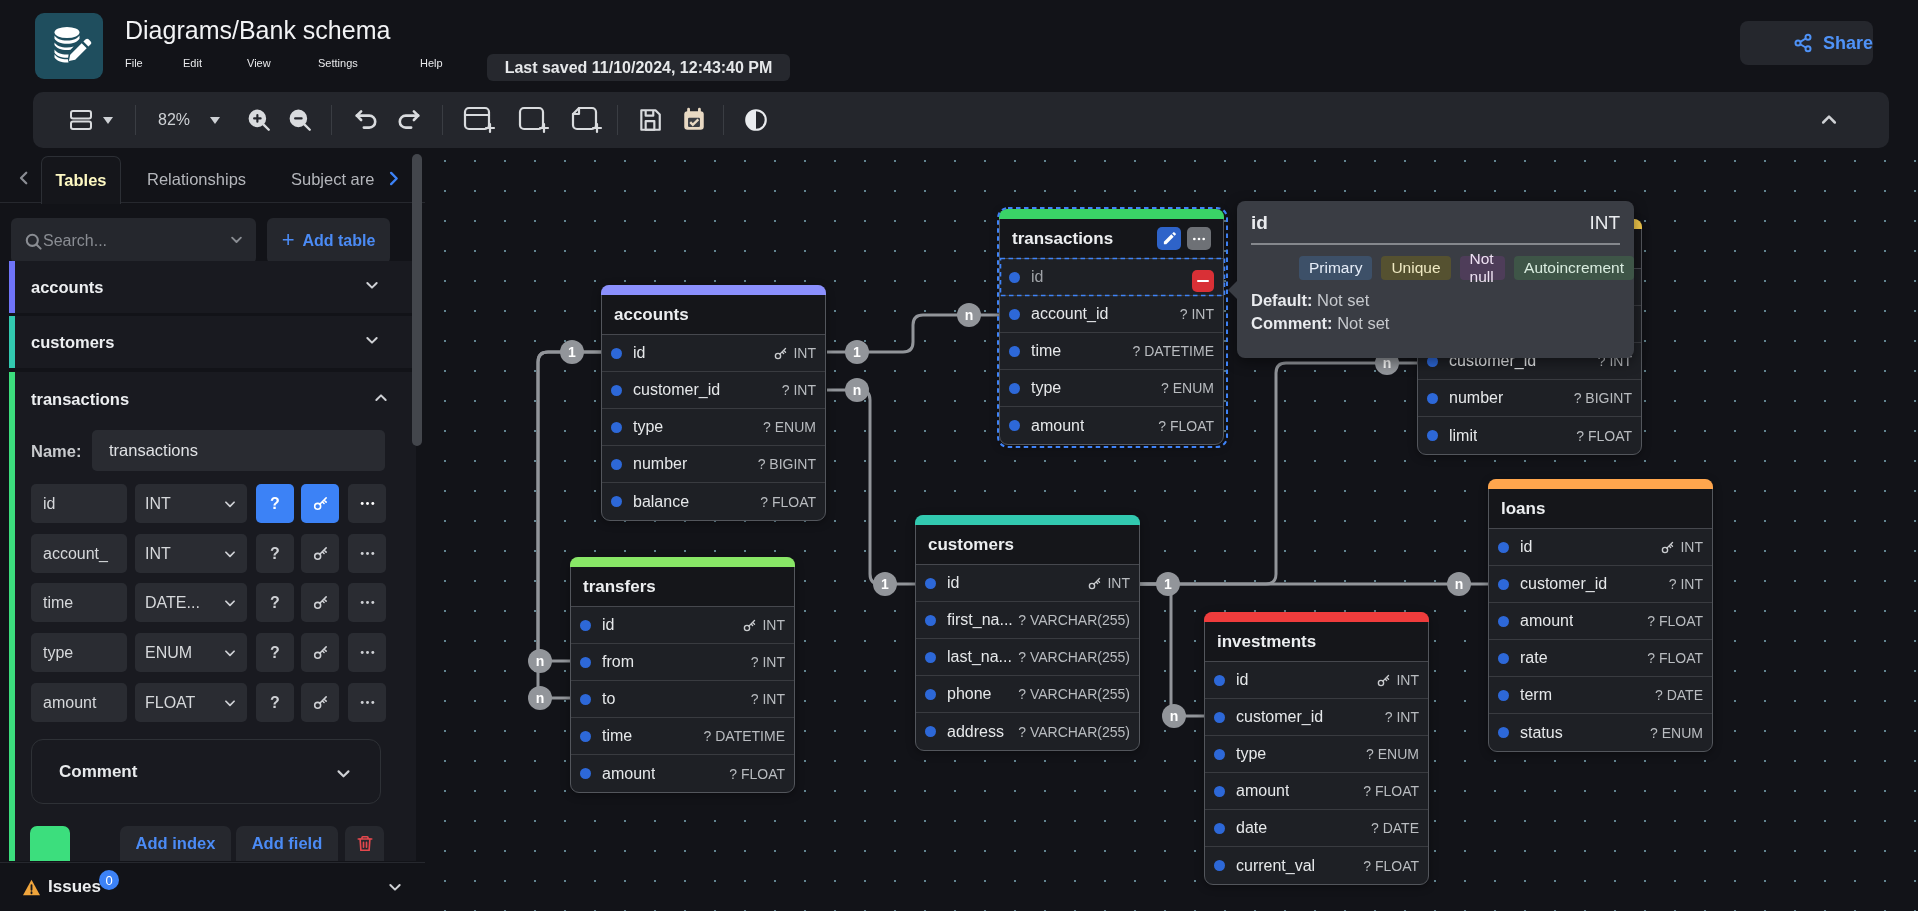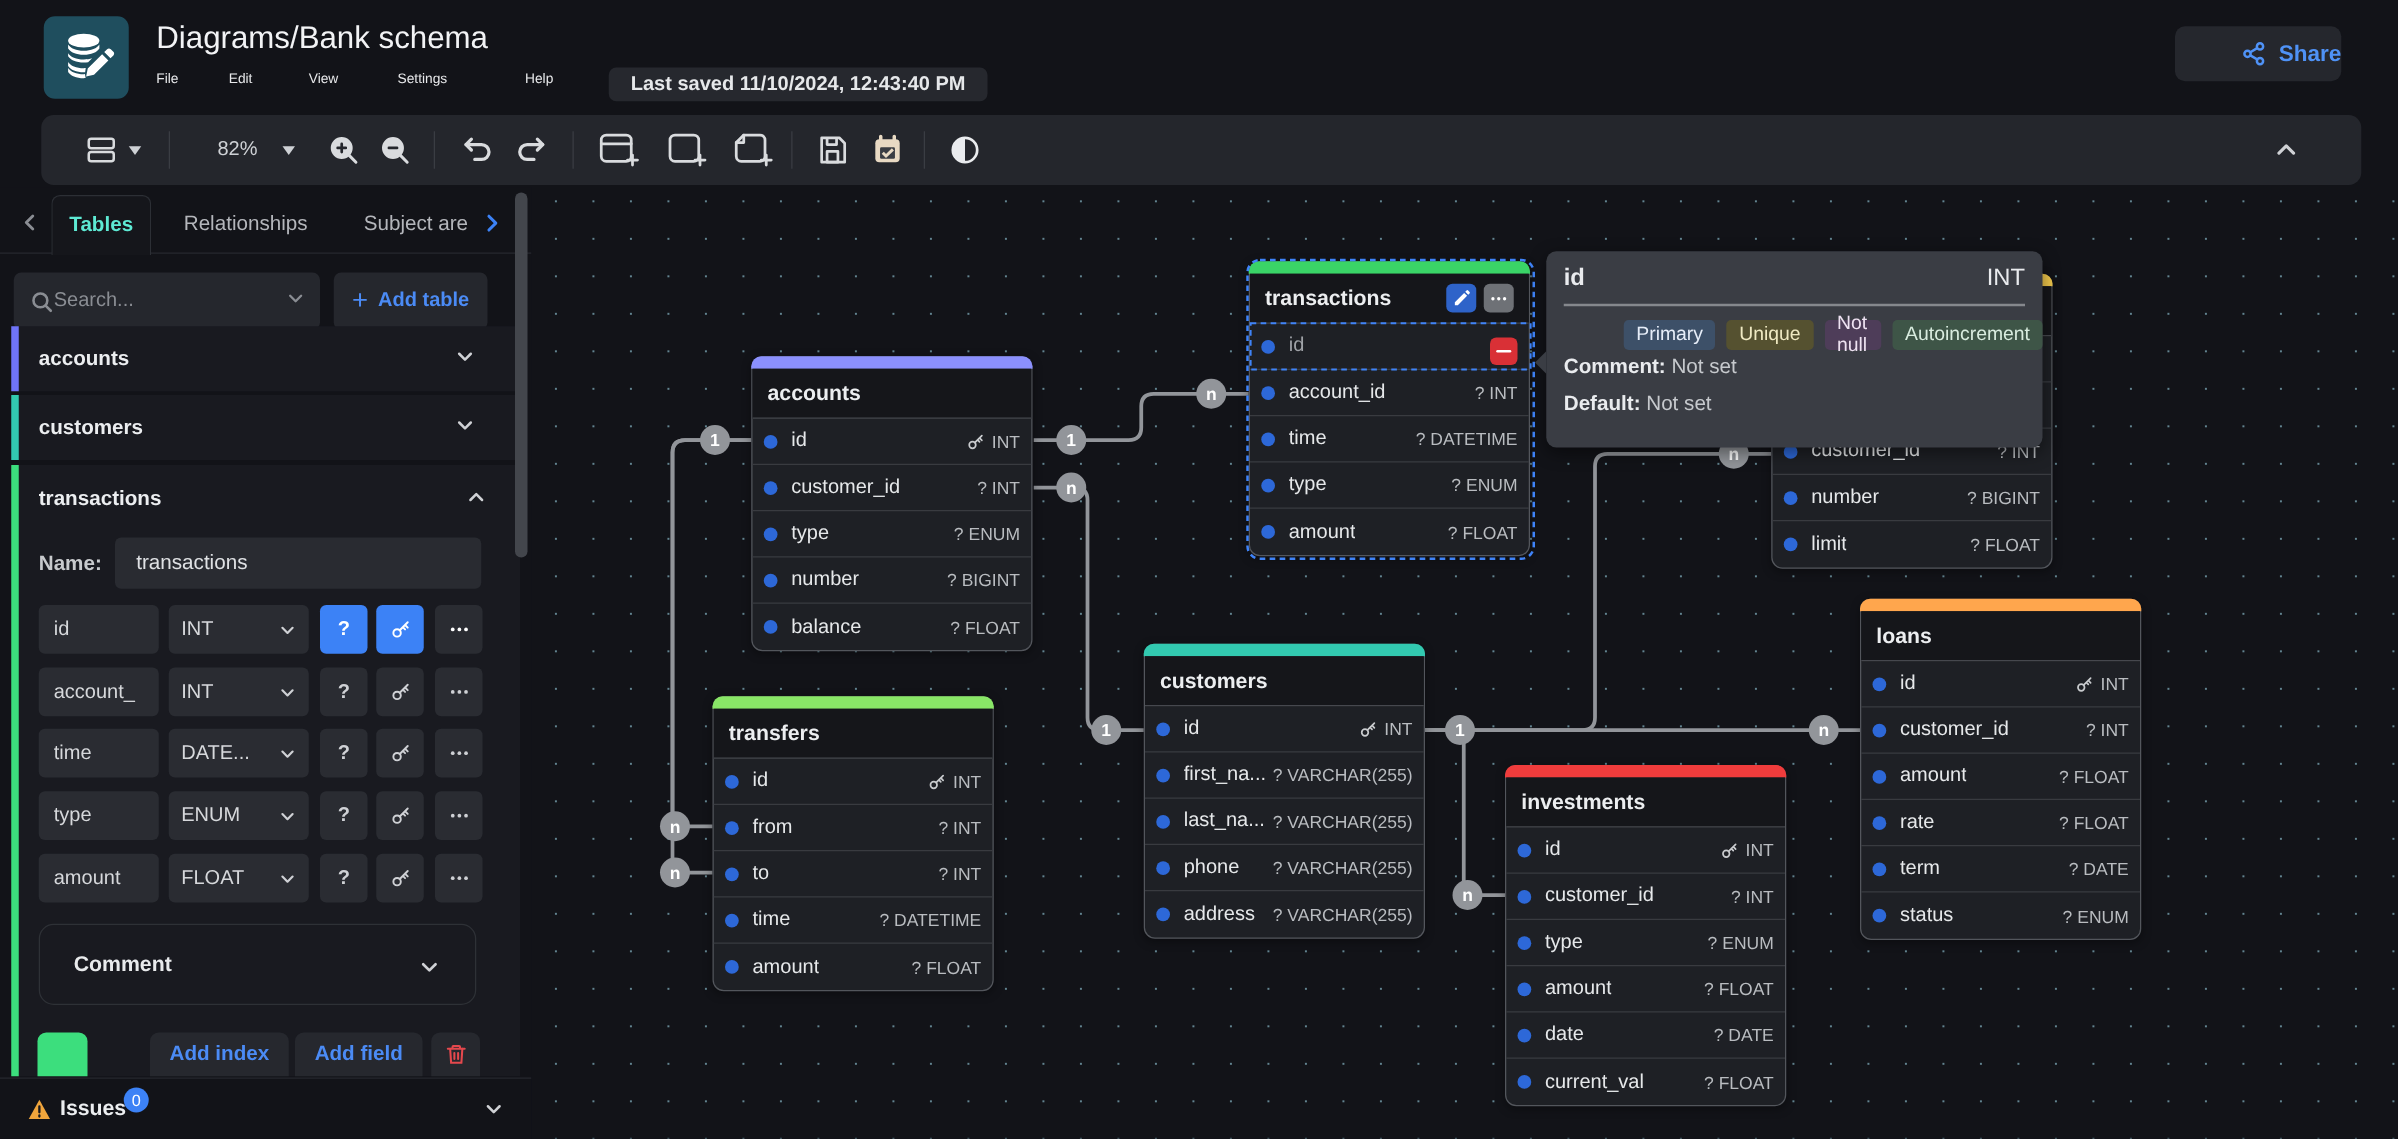--- a/index.html
+++ b/index.html
@@ -14,21 +14,21 @@
 .toolbar { position:absolute; left:33px; top:92px; width:1856px; height:56px; background:#24262c; border-radius:10px; display:flex; align-items:center; }
 .tdiv { width:1px; height:30px; background:#3a3d43; }
 .ticon { display:flex; align-items:center; justify-content:center; }
 .zoomtxt { font-size:16px; color:#ced1d5; }
 .caret { width:0; height:0; border-left:5.5px solid transparent; border-right:5.5px solid transparent; border-top:7px solid #ced1d5; display:inline-block; }
 .tb-chevup { position:absolute; right:50px; }
 
 
 .sidebar { position:absolute; left:0; top:150px; width:425px; height:761px; background:#121318; }
 .tabbar { position:absolute; left:0; top:5px; width:425px; height:48px; border-bottom:1px solid #26282e; }
-.tab-act { position:absolute; left:41px; top:1px; width:80px; height:48px; border:1px solid #2c2f35; border-bottom:none; border-radius:7px 7px 0 0; background:#15161b; color:#5eead4; font-weight:bold; font-size:16.5px; display:flex; align-items:center; justify-content:center; }
+.tab-act { position:absolute; left:41px; top:1px; width:80px; height:48px; border:1px solid #2c2f35; border-bottom:none; border-radius:7px 7px 0 0; background:#15161b; color:#fef9c3; font-weight:bold; font-size:16.5px; display:flex; align-items:center; justify-content:center; }
 .tab { position:absolute; top:0; height:48px; display:flex; align-items:center; color:#b4b6bb; font-size:16.5px;text-align:right; }
 .srchbox { position:absolute; left:11px; top:68px; width:245px; height:46px; background:#25272d; border-radius:6px; display:flex; align-items:center; color:#8a8d93; font-size:16px; }
 .addtbl { position:absolute; left:267px; top:68px; width:123px; height:46px; background:#25272d; border-radius:6px; display:flex; align-items:center; justify-content:center; gap:8px; color:#4b8bf5; font-size:16px; font-weight:bold; }
 .acc { position:absolute; left:9px; width:407px; height:52px; background:#191a20; display:flex; align-items:center; }
 .accbar { position:absolute; left:0; top:0; width:6px; height:100%; }
 .acc .nm { margin-left:22px; font-size:16.5px; font-weight:bold; color:#eceef0; }
 .acc .ch { position:absolute; right:36px; }
 .texp { position:absolute; left:9px; top:222px; width:407px; height:489px; background:#191a20; }
 .tbar { position:absolute; left:0; top:0; width:6px; height:100%; background:#3cde7d; }
 .inp { position:absolute; left:92px; top:280px; width:293px; height:41px; background:#292b31; border-radius:5px; color:#dfe1e4; font-size:16.5px; display:flex; align-items:center; padding-left:17px; }
@@ -113,21 +113,21 @@
 
 <div class="toolbar">
   <span class="ticon" style="margin-left:36px">
       <svg width="24" height="22" viewBox="0 0 24 22" fill="none" stroke="#d9dbde" stroke-width="2">
         <rect x="2" y="2" width="20" height="7.5" rx="2"></rect>
         <rect x="2" y="12.5" width="20" height="7.5" rx="2"></rect>
       </svg>
     </span>
   <span class="caret" style="margin-left:10px"></span>
   <span class="tdiv" style="margin-left:22px"></span>
-  <span class="zoomtxt" style="margin-left:38px">82%</span>
+  <span class="zoomtxt" style="margin-left:22px">82%</span>
   <span class="caret" style="margin-left:20px"></span>
   <span class="ticon" style="margin-left:26px">
       <svg width="26" height="26" viewBox="0 0 24 24" fill="none" stroke="#d9dbde" stroke-width="2.2" stroke-linecap="round">
         <circle cx="10.5" cy="10.5" r="7" fill="#d9dbde"></circle>
         <path d="M16 16 L21 21"></path>
         <path d="M7.5 10.5 h6 M10.5 7.5 v6" stroke="#24262c" stroke-width="2"></path>
       </svg>
     </span>
   <span class="ticon" style="margin-left:15px">
       <svg width="26" height="26" viewBox="0 0 24 24" fill="none" stroke="#d9dbde" stroke-width="2.2" stroke-linecap="round">
@@ -718,16 +718,16 @@
         <span class="n">id</span>
         <span>INT</span>
       </div>
   <div class="hr"></div>
   <div class="tags">
     <span class="tag" style="background:#3d5068;color:#e6edf8">Primary</span>
     <span class="tag" style="background:#555130;color:#efe9c2">Unique</span>
     <span class="tag" style="background:#4e3d59;color:#eee2f2">Not null</span>
     <span class="tag" style="background:#3e5547;color:#d9ecdf">Autoincrement</span>
   </div>
+  <div class="kv"><b>Default:</b> Not set</div>
   <div class="kv" style="margin-top:4px"><b>Comment:</b> Not set</div>
-  <div class="kv"><b>Default:</b> Not set</div>
 </div>
 </div>
 
 </body></html>

